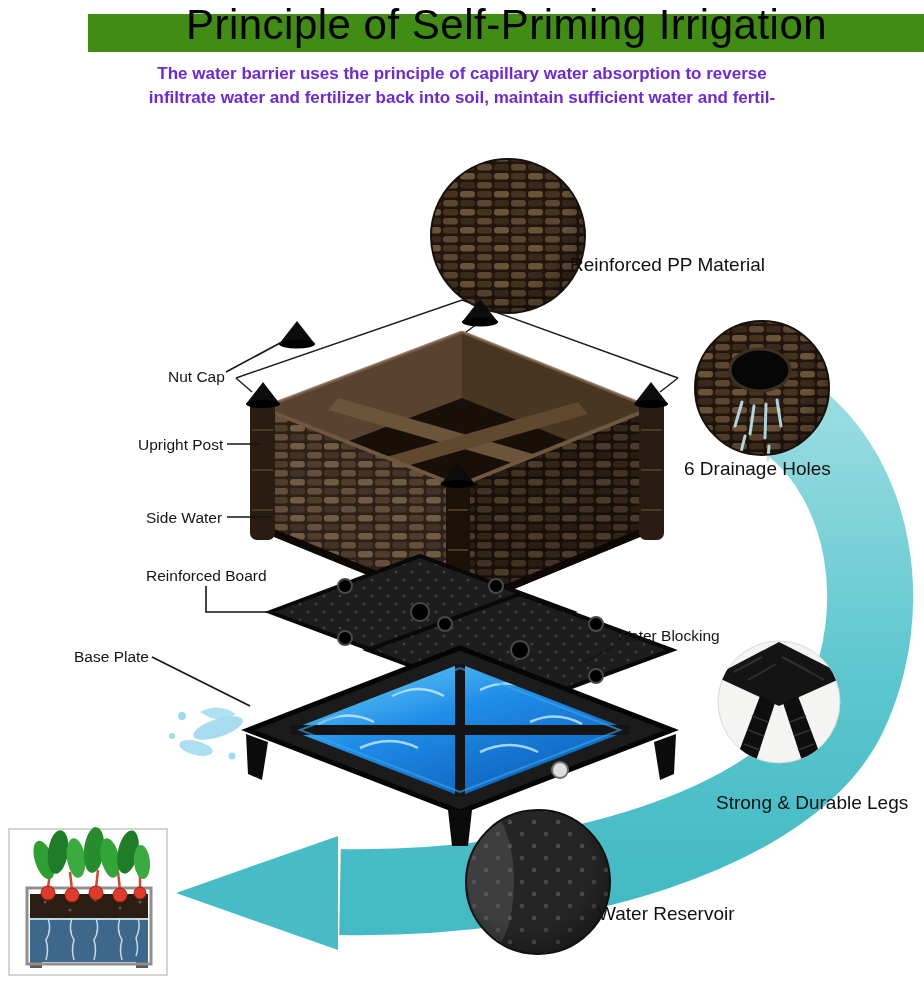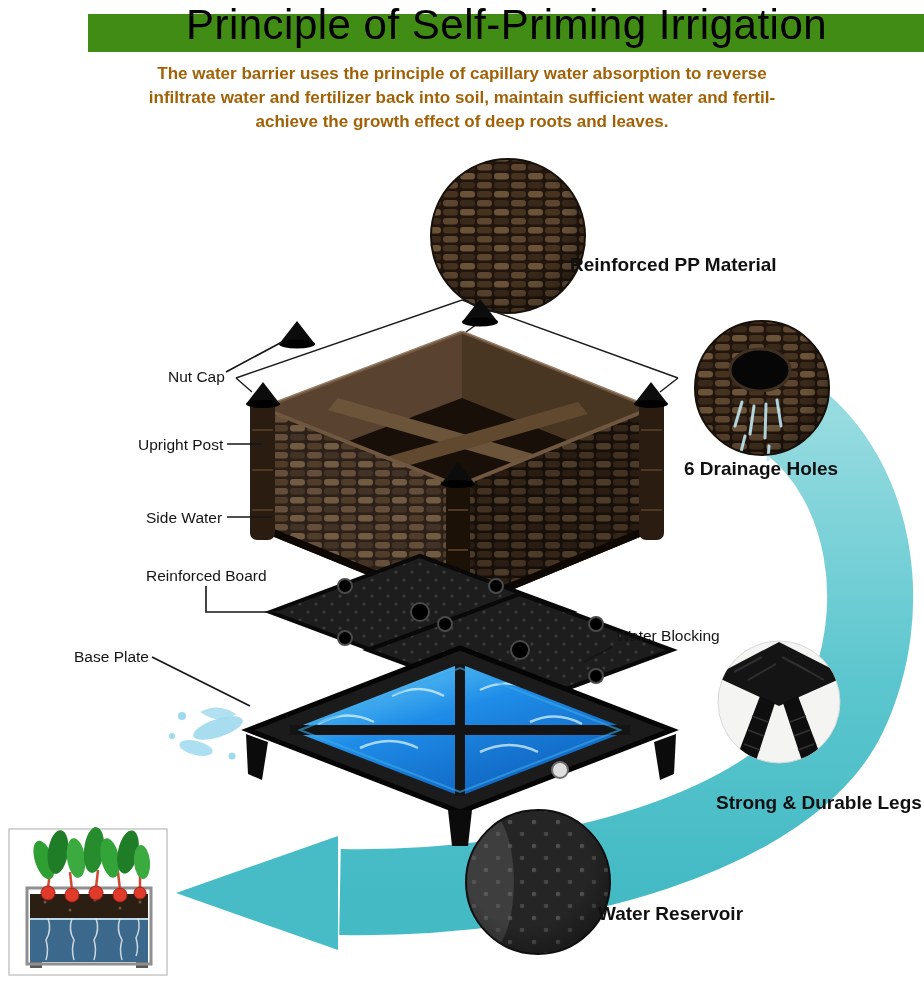--- a/index.html
+++ b/index.html
@@ -4,37 +4,36 @@
 <style>
   html,body{margin:0;padding:0;background:#fff;}
   .canvas{position:relative;width:924px;height:983px;background:#fff;overflow:hidden;
           font-family:"Liberation Sans", sans-serif;color:#0a0a0a;}
   .green-bar{position:absolute;left:88px;top:14px;width:836px;height:38px;
              background:var(--title-bar-green,#418c15);}
   .title{position:absolute;top:1px;left:0;right:0;padding-left:89px;margin:0;
          text-align:center;font-size:42px;font-weight:400;white-space:nowrap;
          letter-spacing:0.5px;color:#000;}
   .description{position:absolute;top:62px;left:0;right:0;text-align:center;}
-  .desc-line{font-size:17px;font-weight:700;line-height:24px;white-space:nowrap;color:#a16207;}
+  .desc-line{font-size:17px;font-weight:700;line-height:24px;white-space:nowrap;color:#6d28d9;}
   .art{position:absolute;left:0;top:0;}
   .part-label{position:absolute;font-size:15.5px;font-weight:500;white-space:nowrap;color:#141414;}
-  .feature-label{position:absolute;font-size:19px;font-weight:700;white-space:nowrap;color:#101010;}
+  .feature-label{position:absolute;font-size:19px;font-weight:400;white-space:nowrap;color:#101010;}
 </style>
 </head>
 <body>
 
 <div class="canvas">
 
   <div class="green-bar"></div>
   <h1 class="title">Principle of Self-Priming Irrigation</h1>
 
   <div class="description">
     <div class="desc-line">The water barrier uses the principle of capillary water absorption to reverse</div>
     <div class="desc-line">infiltrate water and fertilizer back into soil, maintain sufficient water and fertil-</div>
-    <div class="desc-line">achieve the growth effect of deep roots and leaves.</div>
   </div>
 
   <svg class="art" width="924" height="983" viewBox="0 0 924 983">
     <defs>
       <linearGradient id="arrowGrad" x1="0" y1="0" x2="0" y2="1">
         <stop offset="0" stop-color="#95dbe0"></stop>
         <stop offset="0.55" stop-color="#5cc6ce"></stop>
         <stop offset="1" stop-color="#43bac4"></stop>
       </linearGradient>
       <linearGradient id="waterGrad" x1="0" y1="0" x2="0.8" y2="1">

